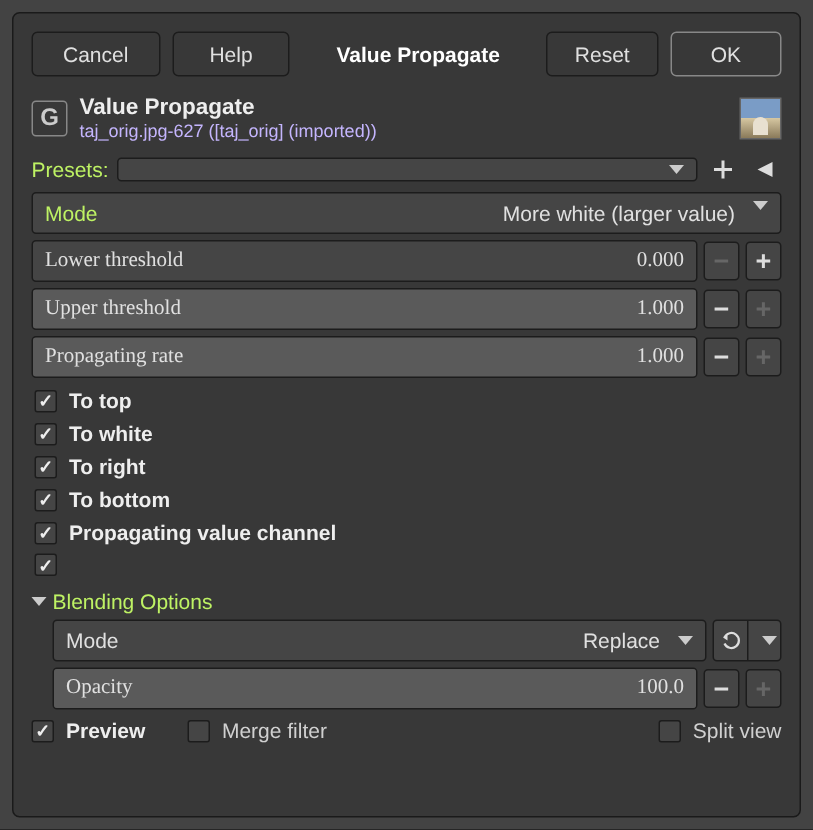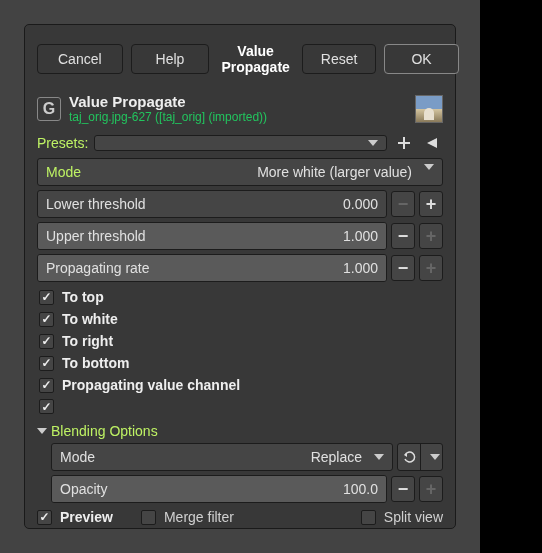--- a/index.html
+++ b/index.html
@@ -1,43 +1,43 @@
 <!DOCTYPE html>
 <html><head>
 <meta charset="utf-8">
 <style>
 * { box-sizing: border-box; margin: 0; padding: 0; font-family: sans-serif; }
 body { background: #000; width: 542px; height: 553px; overflow: hidden; }
-.window { background: #434343; width: 480px; height: 553px; padding: 24px; }
+.window { background: #434343; width: 542px; height: 553px; padding: 8px; }
 .panel { background: #383838; border: 1px solid #1a1a1a; border-radius: 5px; padding: 12px; height: 100%; }
 .toolbar { display: flex; gap: 8px; margin-bottom: 12px; align-items: center; }
 .btn { background: #383838; border: 1px solid #1c1c1c; border-radius: 4px; color: #e0e0e0; padding: 6px 18px; font-size: 14px; cursor: pointer; text-align: center; }
 .btn-title { background: transparent; border: none; color: #fff; font-weight: bold; flex: 1; text-align: center; padding: 6px 4px; font-size: 14px; }
 .btn-ok { border: 1px solid #888; padding: 6px 26px; }
 .btn-cancel { padding: 6px 20px; }
 .btn-help { padding: 6px 24px; }
 .header { display: flex; align-items: center; gap: 8px; margin-bottom: 8px; }
 .gimp-icon { width: 24px; height: 24px; display: flex; align-items: center; justify-content: center; color: #ccc; font-weight: bold; font-size: 16px; border: 1px solid #888; border-radius: 3px; }
 .header-text { flex: 1; }
 .header-title { color: #eee; font-weight: bold; font-size: 15px; }
-.header-sub { color: #22c55e; font-size: 12px; }
+.header-sub { color: #c4b5fd; font-size: 12px; }
 .thumb { width: 28px; height: 28px; background: linear-gradient(to bottom, #7a9cc6 0%, #7a9cc6 50%, #d4c5a0 50%, #8a7a5a 100%); border: 1px solid #666; position: relative; }
 .thumb::after { content: ''; position: absolute; bottom: 2px; left: 50%; transform: translateX(-50%); width: 10px; height: 12px; background: #e8e0d0; border-radius: 5px 5px 0 0; }
 .row { display: flex; align-items: center; gap: 6px; margin-bottom: 4px; }
 .label { color: #bef264; font-size: 14px; }
 .dropdown { background: #454545; border: 1px solid #1c1c1c; border-radius: 3px; padding: 4px 8px; color: #e0e0e0; font-size: 14px; display: flex; align-items: center; justify-content: space-between; cursor: pointer; }
 .dropdown-arrow { width: 0; height: 0; border-left: 5px solid transparent; border-right: 5px solid transparent; border-top: 6px solid #ccc; margin-left: 6px; }
 .icon-btn { width: 22px; height: 22px; display: flex; align-items: center; justify-content: center; color: #ddd; cursor: pointer; }
 .mode-row { background: #454545; border: 1px solid #1c1c1c; border-radius: 3px; padding: 5px 8px; display: flex; justify-content: space-between; align-items: center; margin-bottom: 4px; }
 .mode-row .label { flex: 1; }
 .mode-value { color: #e0e0e0; font-size: 14px; display: flex; align-items: flex-start; gap: 6px; }
 .slider-row { display: flex; align-items: center; gap: 4px; margin-bottom: 4px; }
 .slider-field { flex: 1; background: #454545; border: 1px solid #1c1c1c; border-radius: 3px; padding: 5px 8px; display: flex; justify-content: space-between; color: #e0e0e0; font-size: 14px; position: relative; overflow: hidden; }
 .slider-field.full::before { content: ''; position: absolute; inset: 0; background: #5a5a5a; z-index: 0; }
-.slider-field > * { position: relative; z-index: 1; }
+.slider-field > * { position: relative; z-index: 1; font-family: Liberation Serif, serif; }
 .step-btn { width: 24px; height: 26px; background: #454545; border: 1px solid #1c1c1c; border-radius: 3px; display: flex; align-items: center; justify-content: center; cursor: pointer; color: #ddd; font-size: 18px; font-weight: bold; line-height: 1; }
 .step-btn.disabled { color: #666; cursor: default; }
 .check-row { display: flex; align-items: center; gap: 8px; padding: 3px 2px; }
 .checkbox { width: 15px; height: 15px; background: #454545; border: 1px solid #1c1c1c; border-radius: 2px; display: flex; align-items: center; justify-content: center; cursor: pointer; }
 .checkbox.checked::after { content: '✓'; color: #eee; font-size: 12px; font-weight: bold; }
 .check-label { color: #eee; font-size: 14px; font-weight: bold; }
 .check-label.normal { font-weight: normal; color: #d0d0d0; }
 .section-header { display: flex; align-items: center; gap: 4px; padding: 4px 0; margin-top: 2px; }
 .collapse-arrow { width: 0; height: 0; border-left: 5px solid transparent; border-right: 5px solid transparent; border-top: 6px solid #ccc; }
 .indent { margin-left: 14px; }

